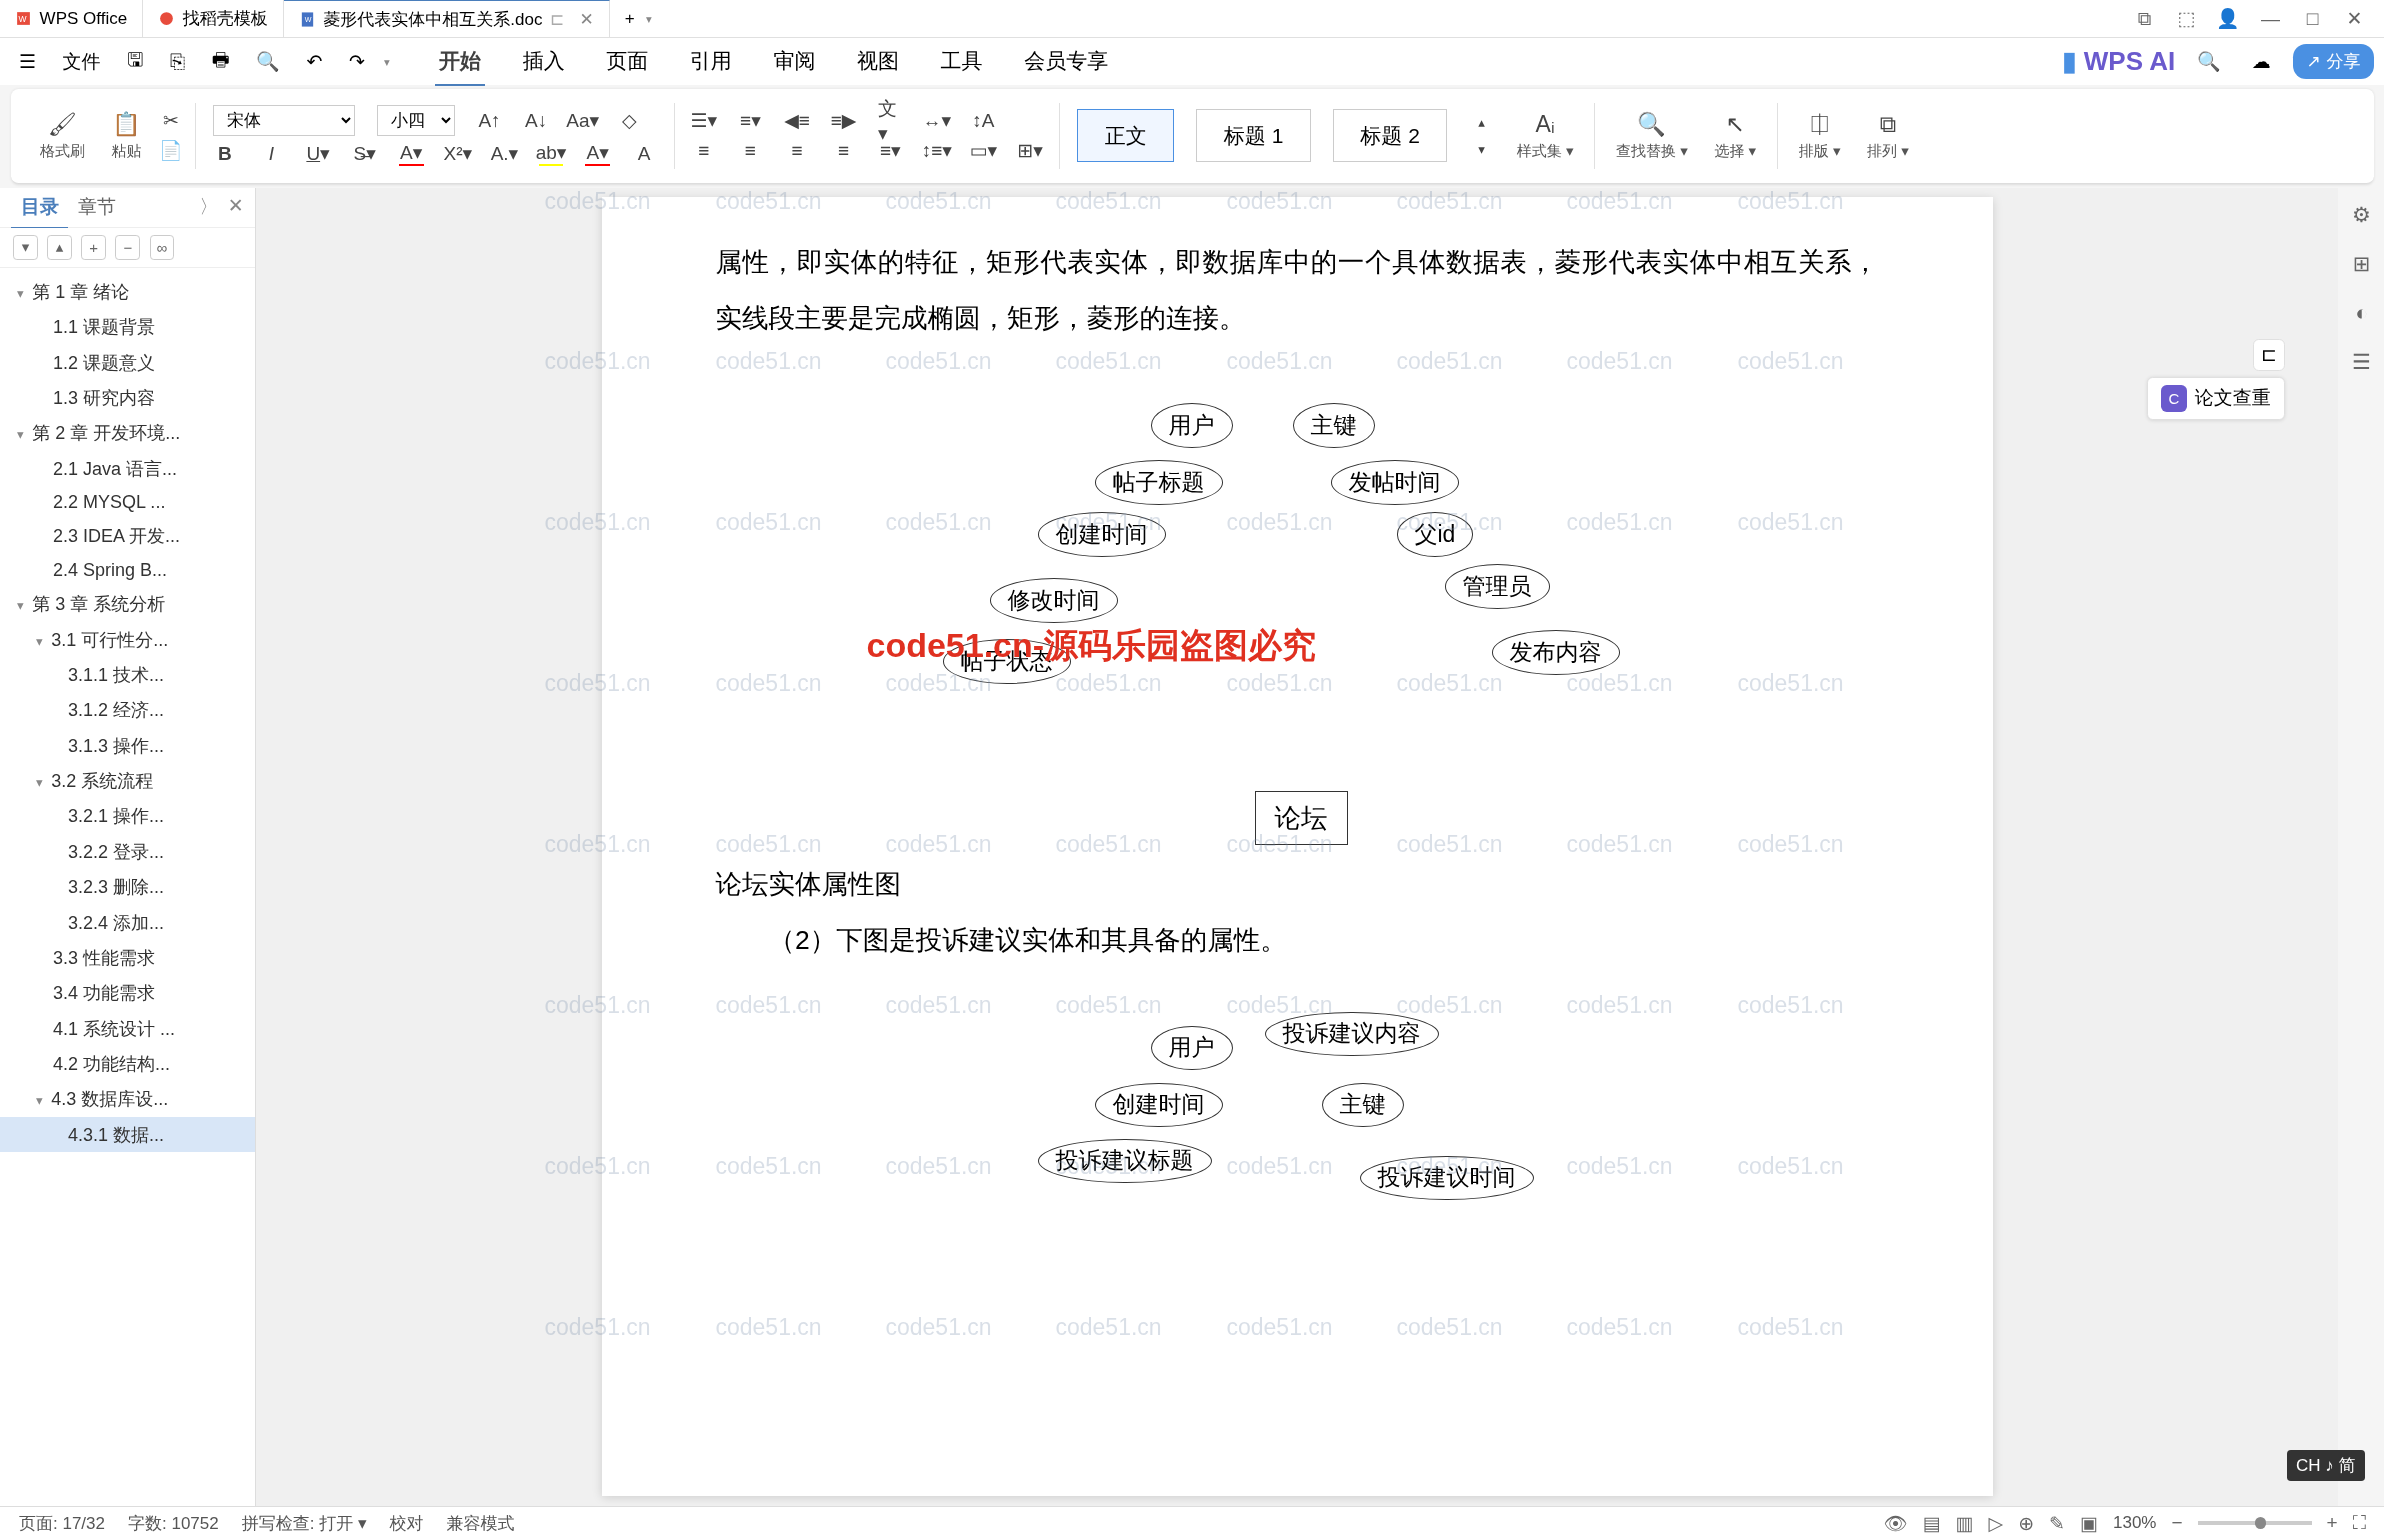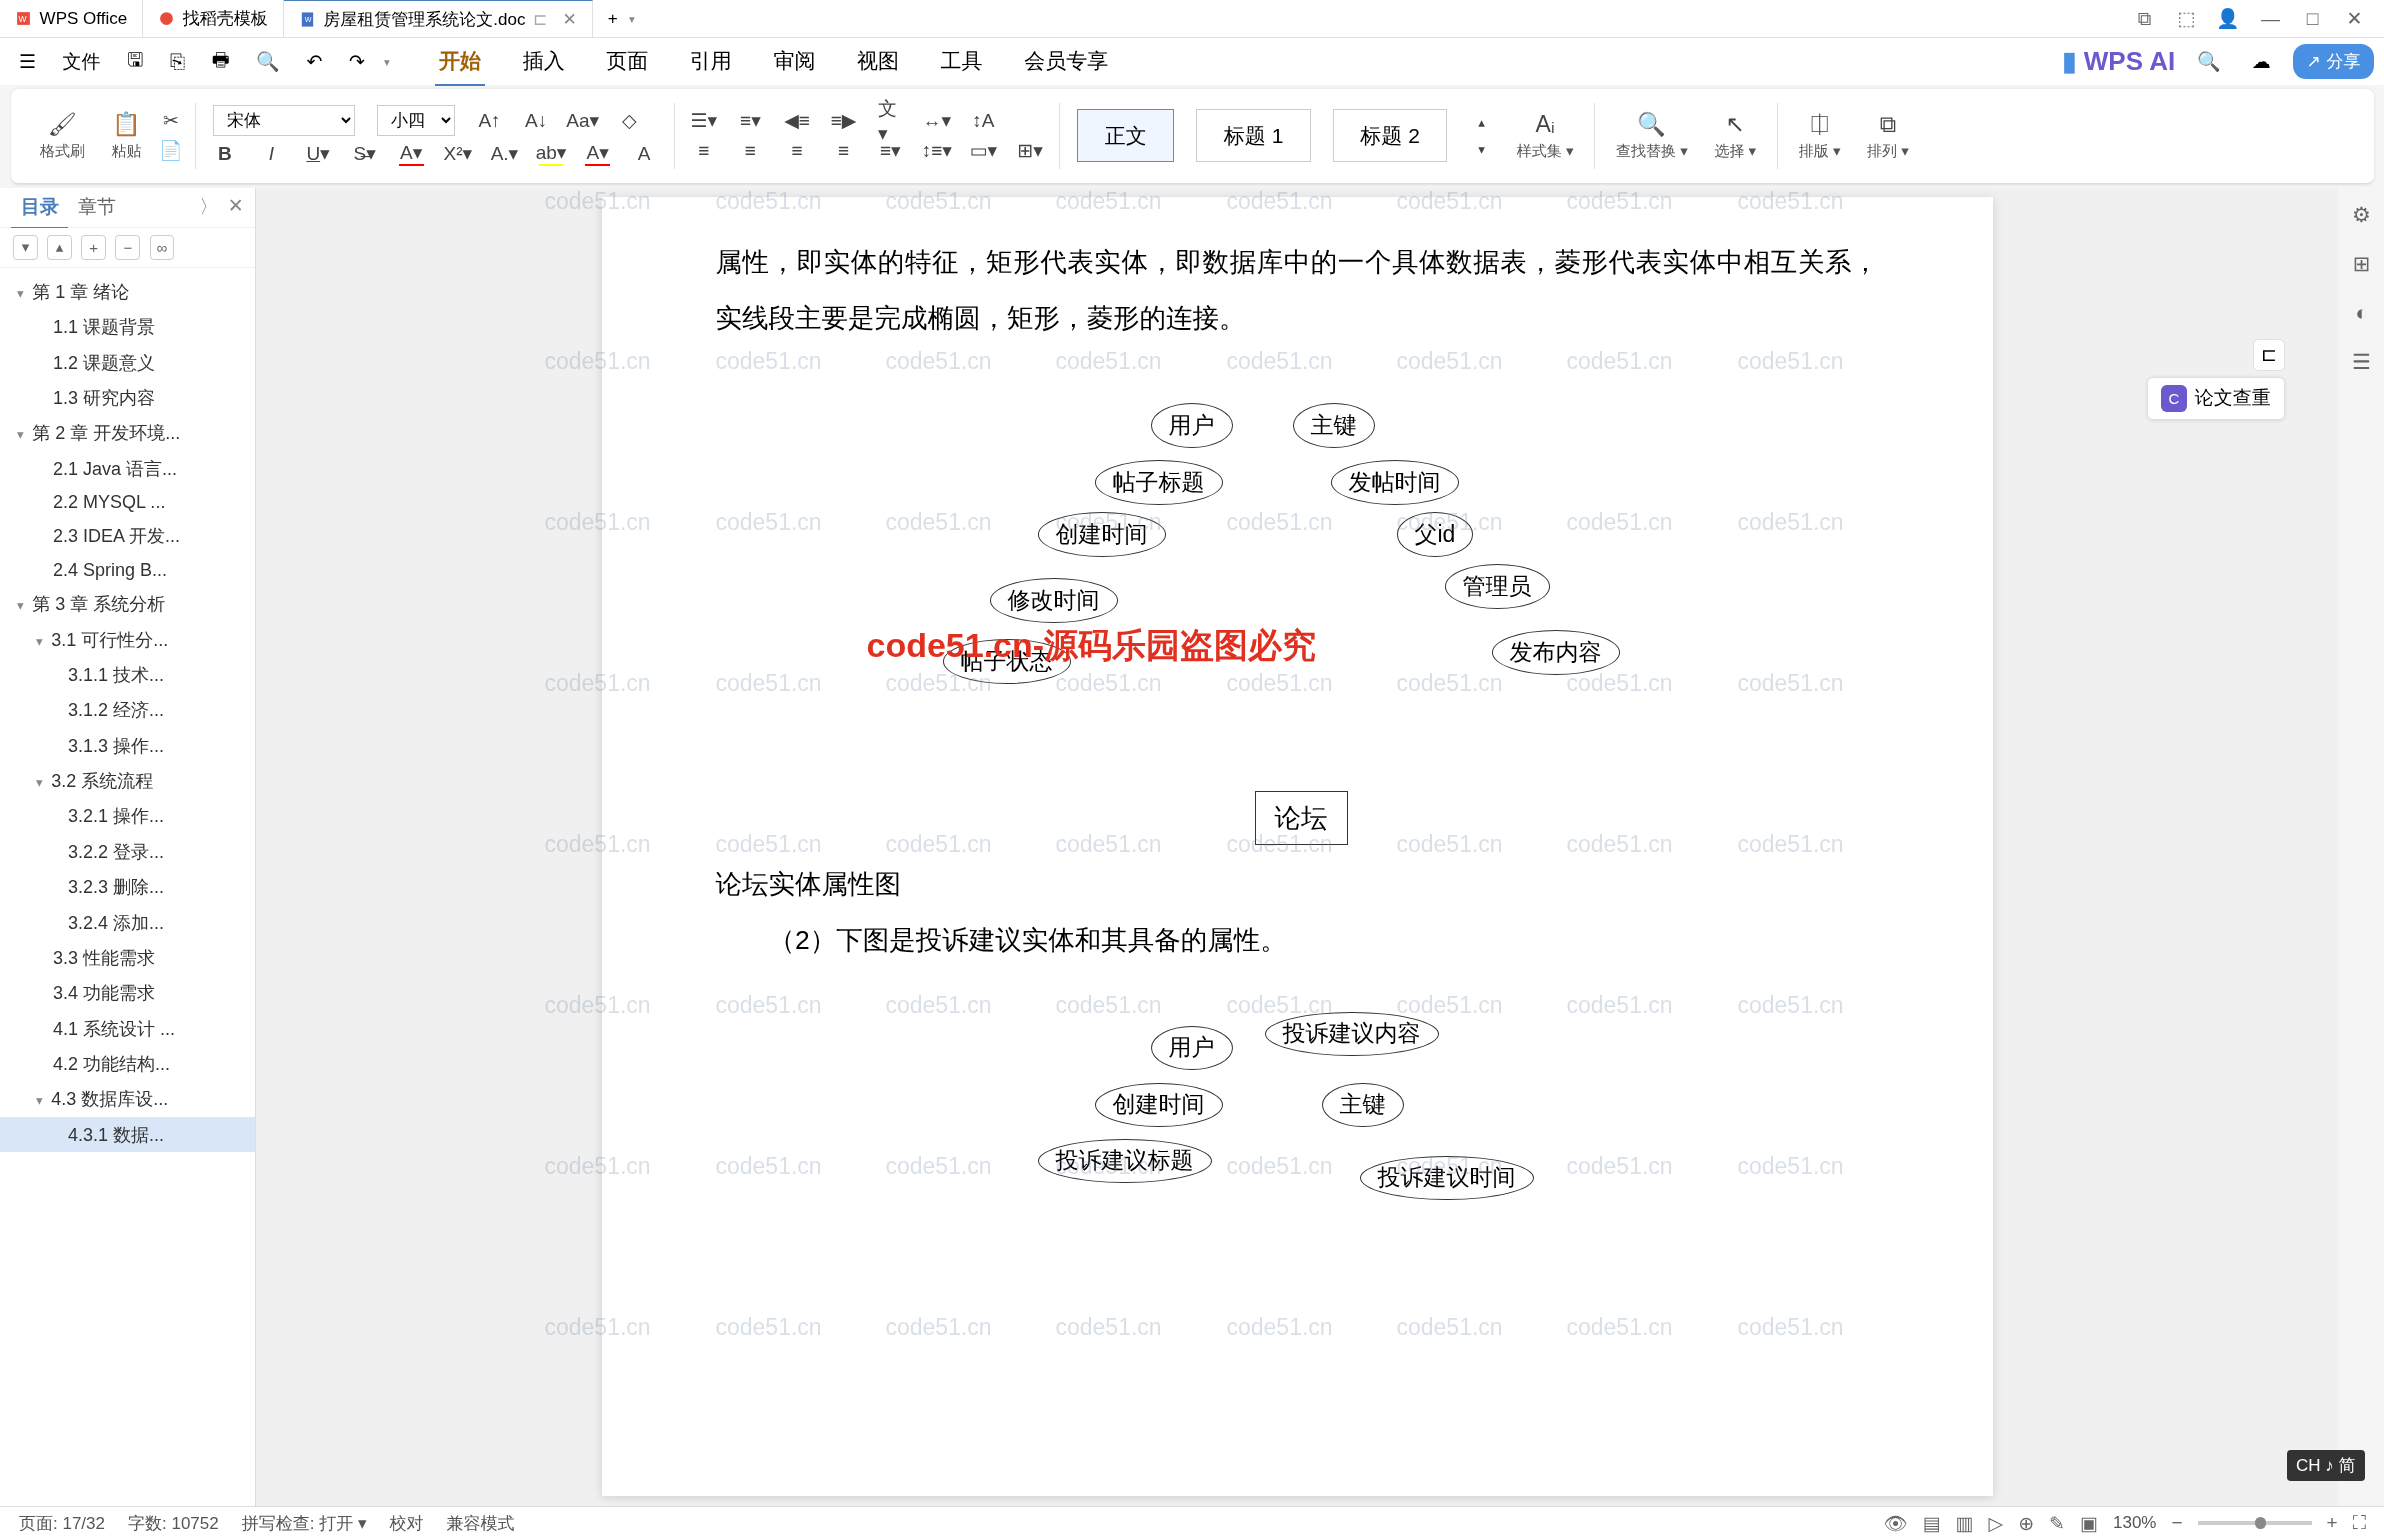--- a/index.html
+++ b/index.html
@@ -13,21 +13,21 @@
 .tab-close { margin-left: 7.6px; color: #888; cursor: pointer; }
 .titlebar-right { margin-left: auto; display: flex; gap: 19px; padding-right: 19px; }
 .win-btn { width: 23px; height: 23px; cursor: pointer; display: flex; align-items: center; justify-content: center; color: #666; }
 
 
 .menubar { height: 47px; background: #fff; display: flex; align-items: center; padding: 0 11.4px; gap: 7.6px; }
 .menu-left { display: flex; align-items: center; gap: 11.4px; }
 .menu-btn { padding: 3.8px 7.6px; cursor: pointer; font-size: 19px; }
 .menubar-tabs { display: flex; gap: 34px; margin-left: 38px; }
 .menubar-tab { padding: 9.5px 3.8px; cursor: pointer; font-size: 21px; }
-.menubar-tab.active { color: #a16207; border-bottom: 2.8px solid #4a7ebb; font-weight: bold; }
+.menubar-tab.active { color: #404040; border-bottom: 2.8px solid #4a7ebb; font-weight: bold; }
 .menubar-right { margin-left: auto; display: flex; gap: 15px; align-items: center; }
 .wps-ai { color: #6a5acd; font-weight: bold; font-size: 26px; }
 .share-btn { background: #4a90e2; color: #fff; padding: 5.7px 13.2px; border-radius: 13.2px; font-size: 17px; display: flex; align-items: center; gap: 5.7px; }
 
 
 .ribbon { height: 95px; background: #fff; display: flex; align-items: center; padding: 0 19px; gap: 7.6px; border-bottom: 0.9px solid #ddd; border-radius: 7.6px; margin: 3.8px 11.4px; box-shadow: 0 0.9px 2.8px rgba(0,0,0,0.1); }
 .ribbon-group { display: flex; flex-direction: column; align-items: center; gap: 3.8px; padding: 0 9.5px; }
 .ribbon-group-row { display: flex; flex-direction: row; gap: 22px; align-items: center; padding: 0 5.7px; }
 .ribbon-icon { font-size: 23px; cursor: pointer; color: #444; }
 .ribbon-label { font-size: 15px; color: #555; }
@@ -102,21 +102,21 @@
     <span class="tab-icon"><svg viewBox="0 0 24 24">
           <circle cx="12" cy="12" r="9" fill="#e74c3c"></circle>
         </svg></span>
     <span>找稻壳模板</span>
   </div>
   <div class="tab active">
     <span class="tab-icon"><svg viewBox="0 0 24 24" style="font-size:18px">
           <rect x="4" y="2" width="16" height="20" fill="#4472c4"></rect>
           <text x="8" y="16" font-size="10" fill="#fff">W</text>
         </svg></span>
-    <span>房屋租赁管理系统论文.doc</span>
+    <span>菱形代表实体中相互关系.doc</span>
     <span style="color:#aaa;">⊏</span>
     <span class="tab-close">✕</span>
   </div>
   <div class="tab" style="border:none;">
     <span>+</span>
     <span style="font-size:11.4px; margin-left:3.8px; color:#888;">▾</span>
   </div>
   <div class="titlebar-right">
     <span class="win-btn">⧉</span>
     <span class="win-btn">⬚</span>

